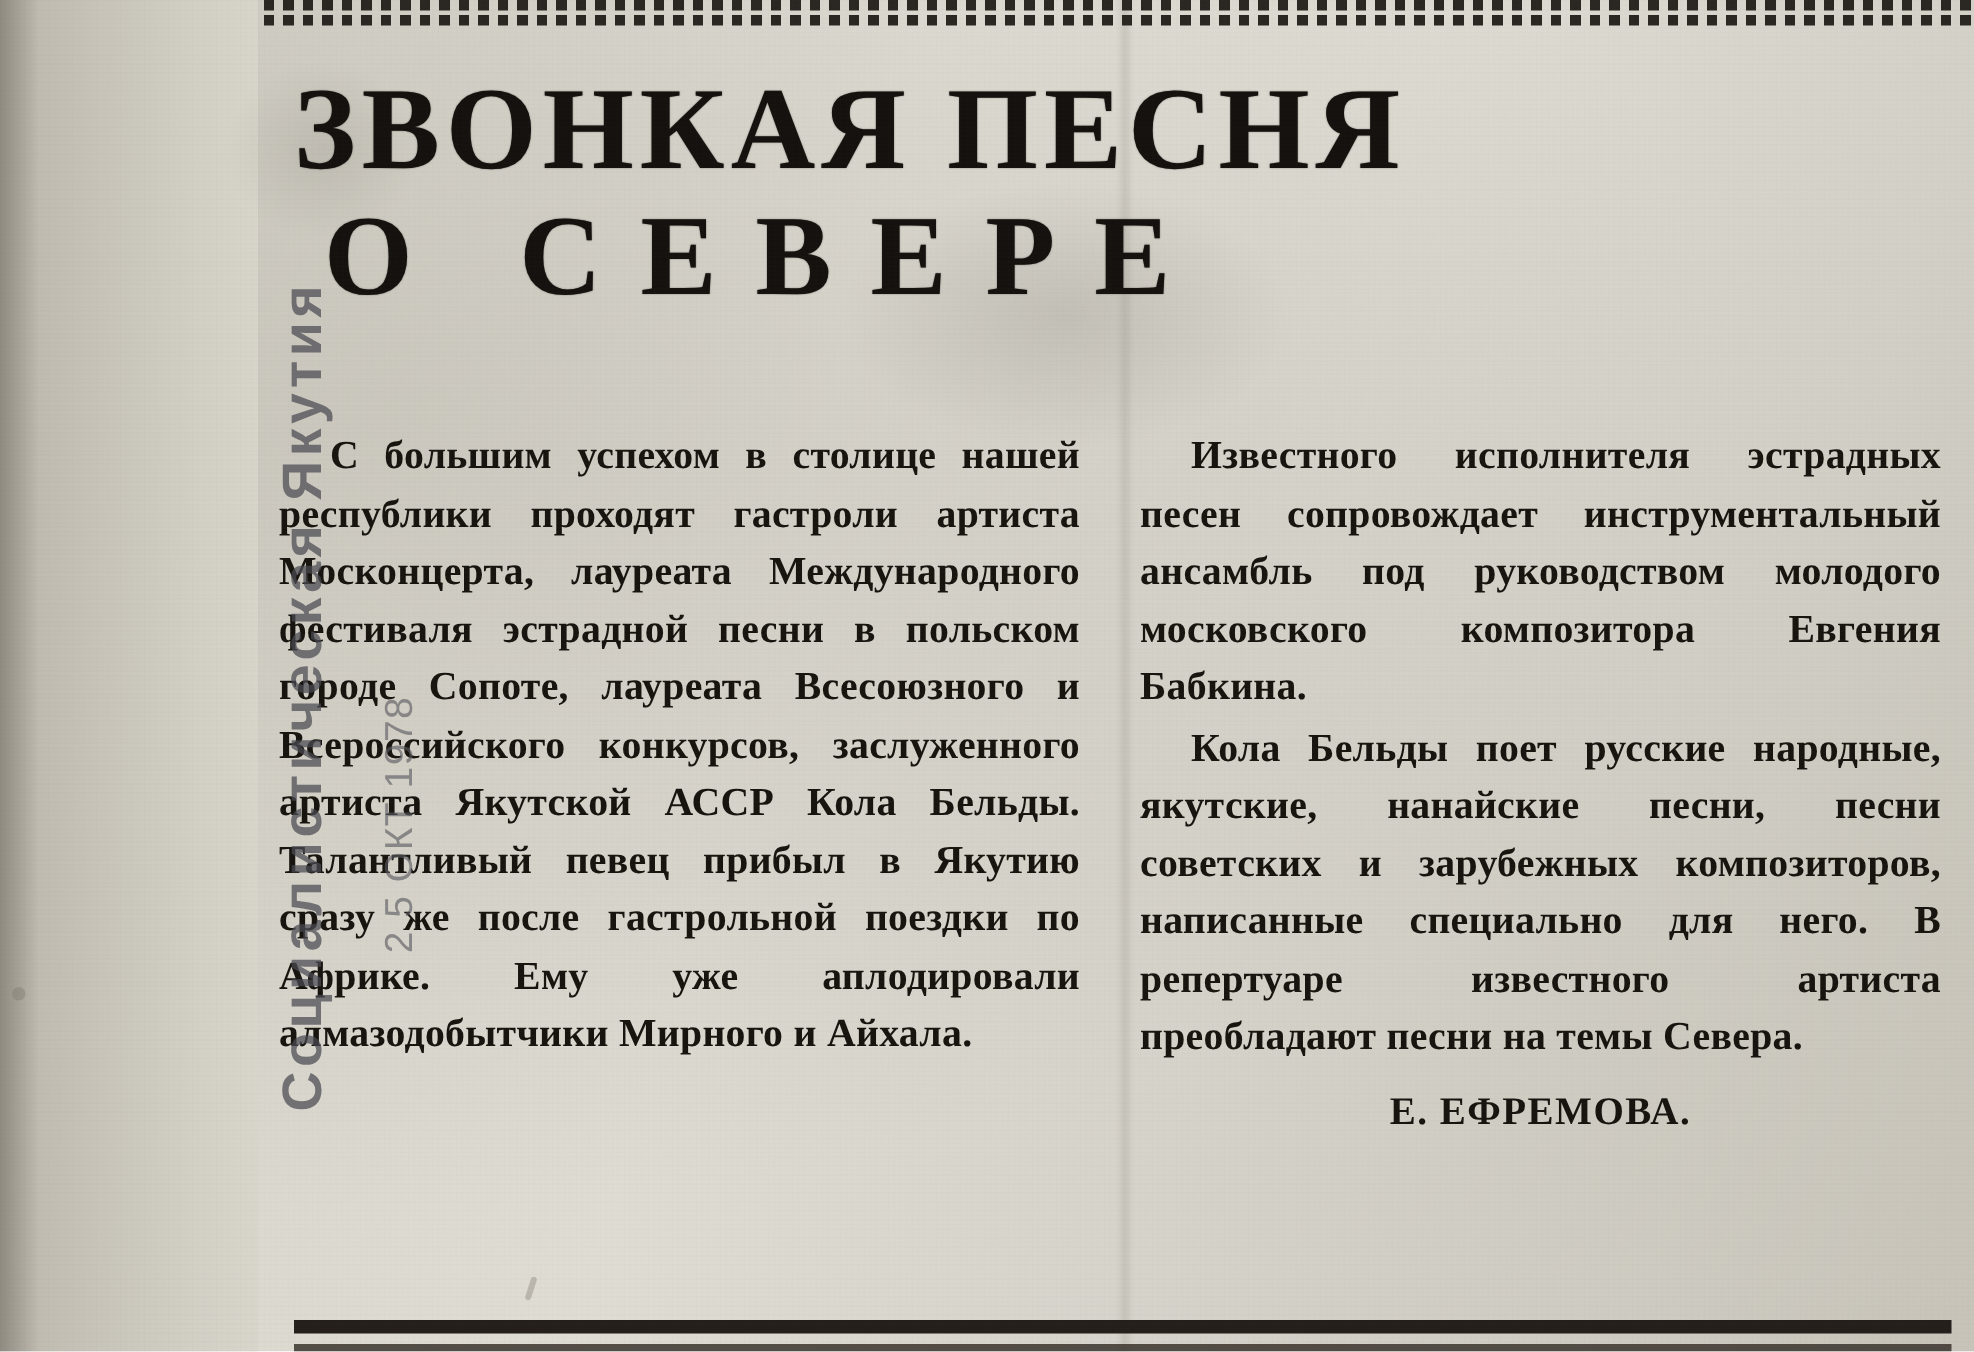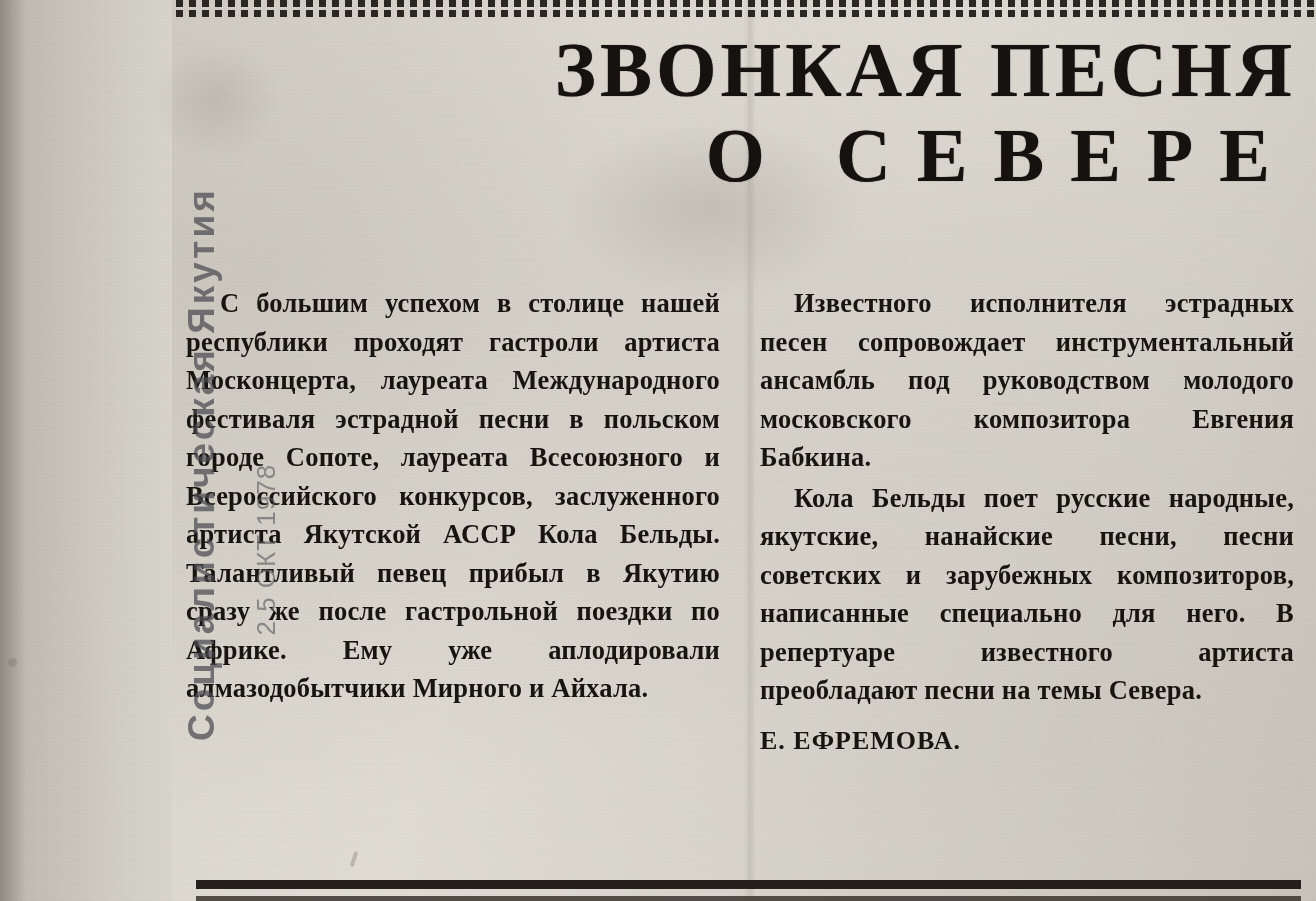--- a/index.html
+++ b/index.html
@@ -85,24 +85,24 @@
     width: 1105px;
     height: 5px;
     background: #3a342d;
     opacity: .85;
   }
 
   
   #headline {
     position: absolute;
     left: 196px;
-    top: 28px;
+    top: 44px;
     width: 1100px;
     color: #14110e;
-    text-align: right;
+    text-align: left;
   }
   #headline .line1 {
     font-family: "Liberation Serif", serif;
     font-weight: bold;
     font-size: 78px;
     line-height: 84px;
     letter-spacing: 4px;
     white-space: nowrap;
     text-shadow: 0 0 1px rgba(20,17,14,.6);
   }
@@ -141,21 +141,21 @@
     letter-spacing: .2px;
   }
   .col p.indent {
     text-indent: 34px;
   }
   .col p + p {
     margin-top: 2px;
   }
   #byline {
     margin-top: 16px;
-    text-align: left;
+    text-align: center;
     font-family: "Liberation Serif", serif;
     font-weight: bold;
     font-size: 26px;
     letter-spacing: 1px;
     color: #17140f;
   }
 
   
   #stamp {
     position: absolute;

